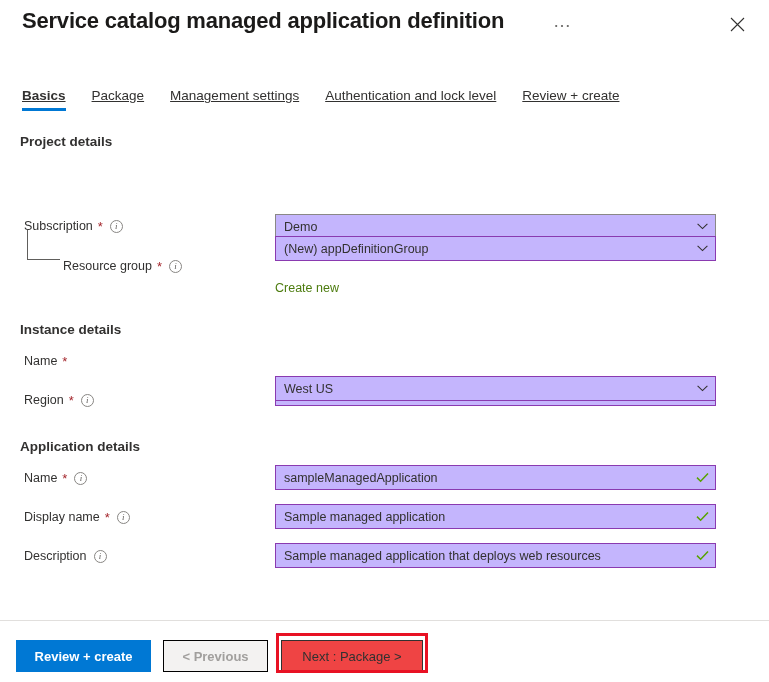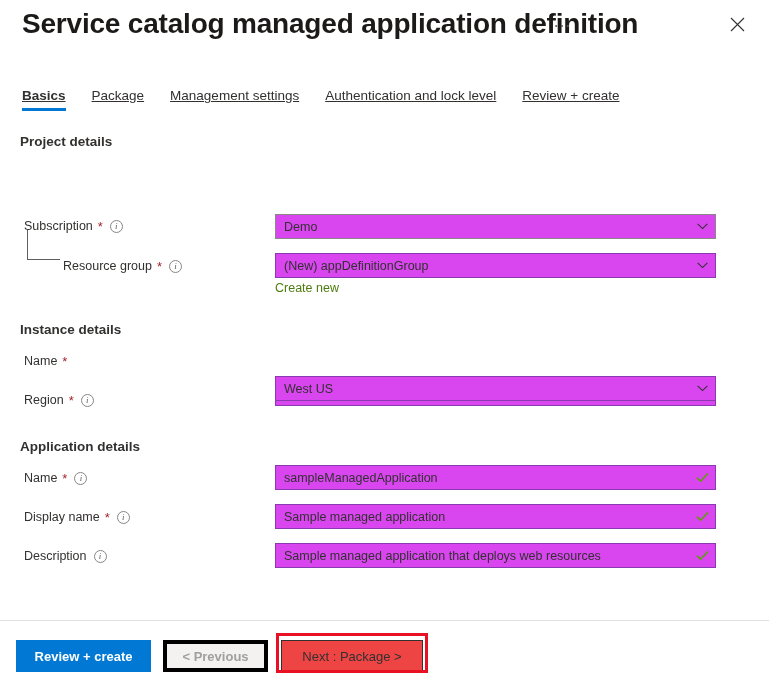--- a/index.html
+++ b/index.html
@@ -25,21 +25,21 @@
   .header {
     position: absolute;
     left: 0; top: 0;
     width: 769px;
     height: 62px;
   }
   .title {
     position: absolute;
     left: 22px;
     top: 8px;
-    font-size: 28px;
+    font-size: 22px;
     font-weight: 600;
     letter-spacing: -0.2px;
     color: #1b1a19;
     white-space: nowrap;
   }
   .ellipsis-btn {
     position: absolute;
     left: 549px;
     top: 13px;
     width: 26px;
@@ -168,21 +168,21 @@
     border-left: 1px solid #605e5c;
     border-bottom: 1px solid #605e5c;
   }
 
   
   .field {
     position: absolute;
     left: 275px;
     width: 441px;
     height: 25px;
-    background: #d946ef;
+    background: #c4b5fd;
     border: 1px solid #8a8886;
     display: flex;
     align-items: center;
     padding: 0 6px 0 8px;
     font-size: 12.5px;
     color: #323130;
     cursor: text;
   }
   .field.touched {
     border-color: #8a3ab0;
@@ -258,21 +258,21 @@
     background: #0078d4;
     color: #ffffff;
     border: 1px solid #0078d4;
   }
   .btn-disabled {
     left: 163px;
     top: 19px;
     width: 105px;
     background: #f3f2f1;
     color: #a19f9d;
-    border: 4px solid #000000;
+    border: 1px solid #000000;
     cursor: default;
   }
   .btn-secondary {
     left: 281px;
     top: 19px;
     width: 142px;
     background: #ef4444;
     color: #323130;
     border: 1px solid #323130;
     font-weight: 400;
@@ -349,21 +349,21 @@
     </div>
 
     <div class="tree-connector"></div>
 
     <div class="label" style="left:63px; top:133px;">
       <span>Resource group</span>
       <span class="req">*</span>
       <span class="info-icon">i</span>
     </div>
 
-    <div class="field touched" style="top:127px;">
+    <div class="field touched" style="top:110px;">
       <span class="val">(New) appDefinitionGroup</span>
       <span class="chev">
         <svg width="11" height="7" viewBox="0 0 11 7" aria-hidden="true">
           <path d="M0.6 0.8 L5.5 5.6 L10.4 0.8" stroke="#323130" stroke-width="1.1" fill="none"></path>
         </svg>
       </span>
     </div>
 
     <div class="link" style="top:155px;">Create new</div>
 

